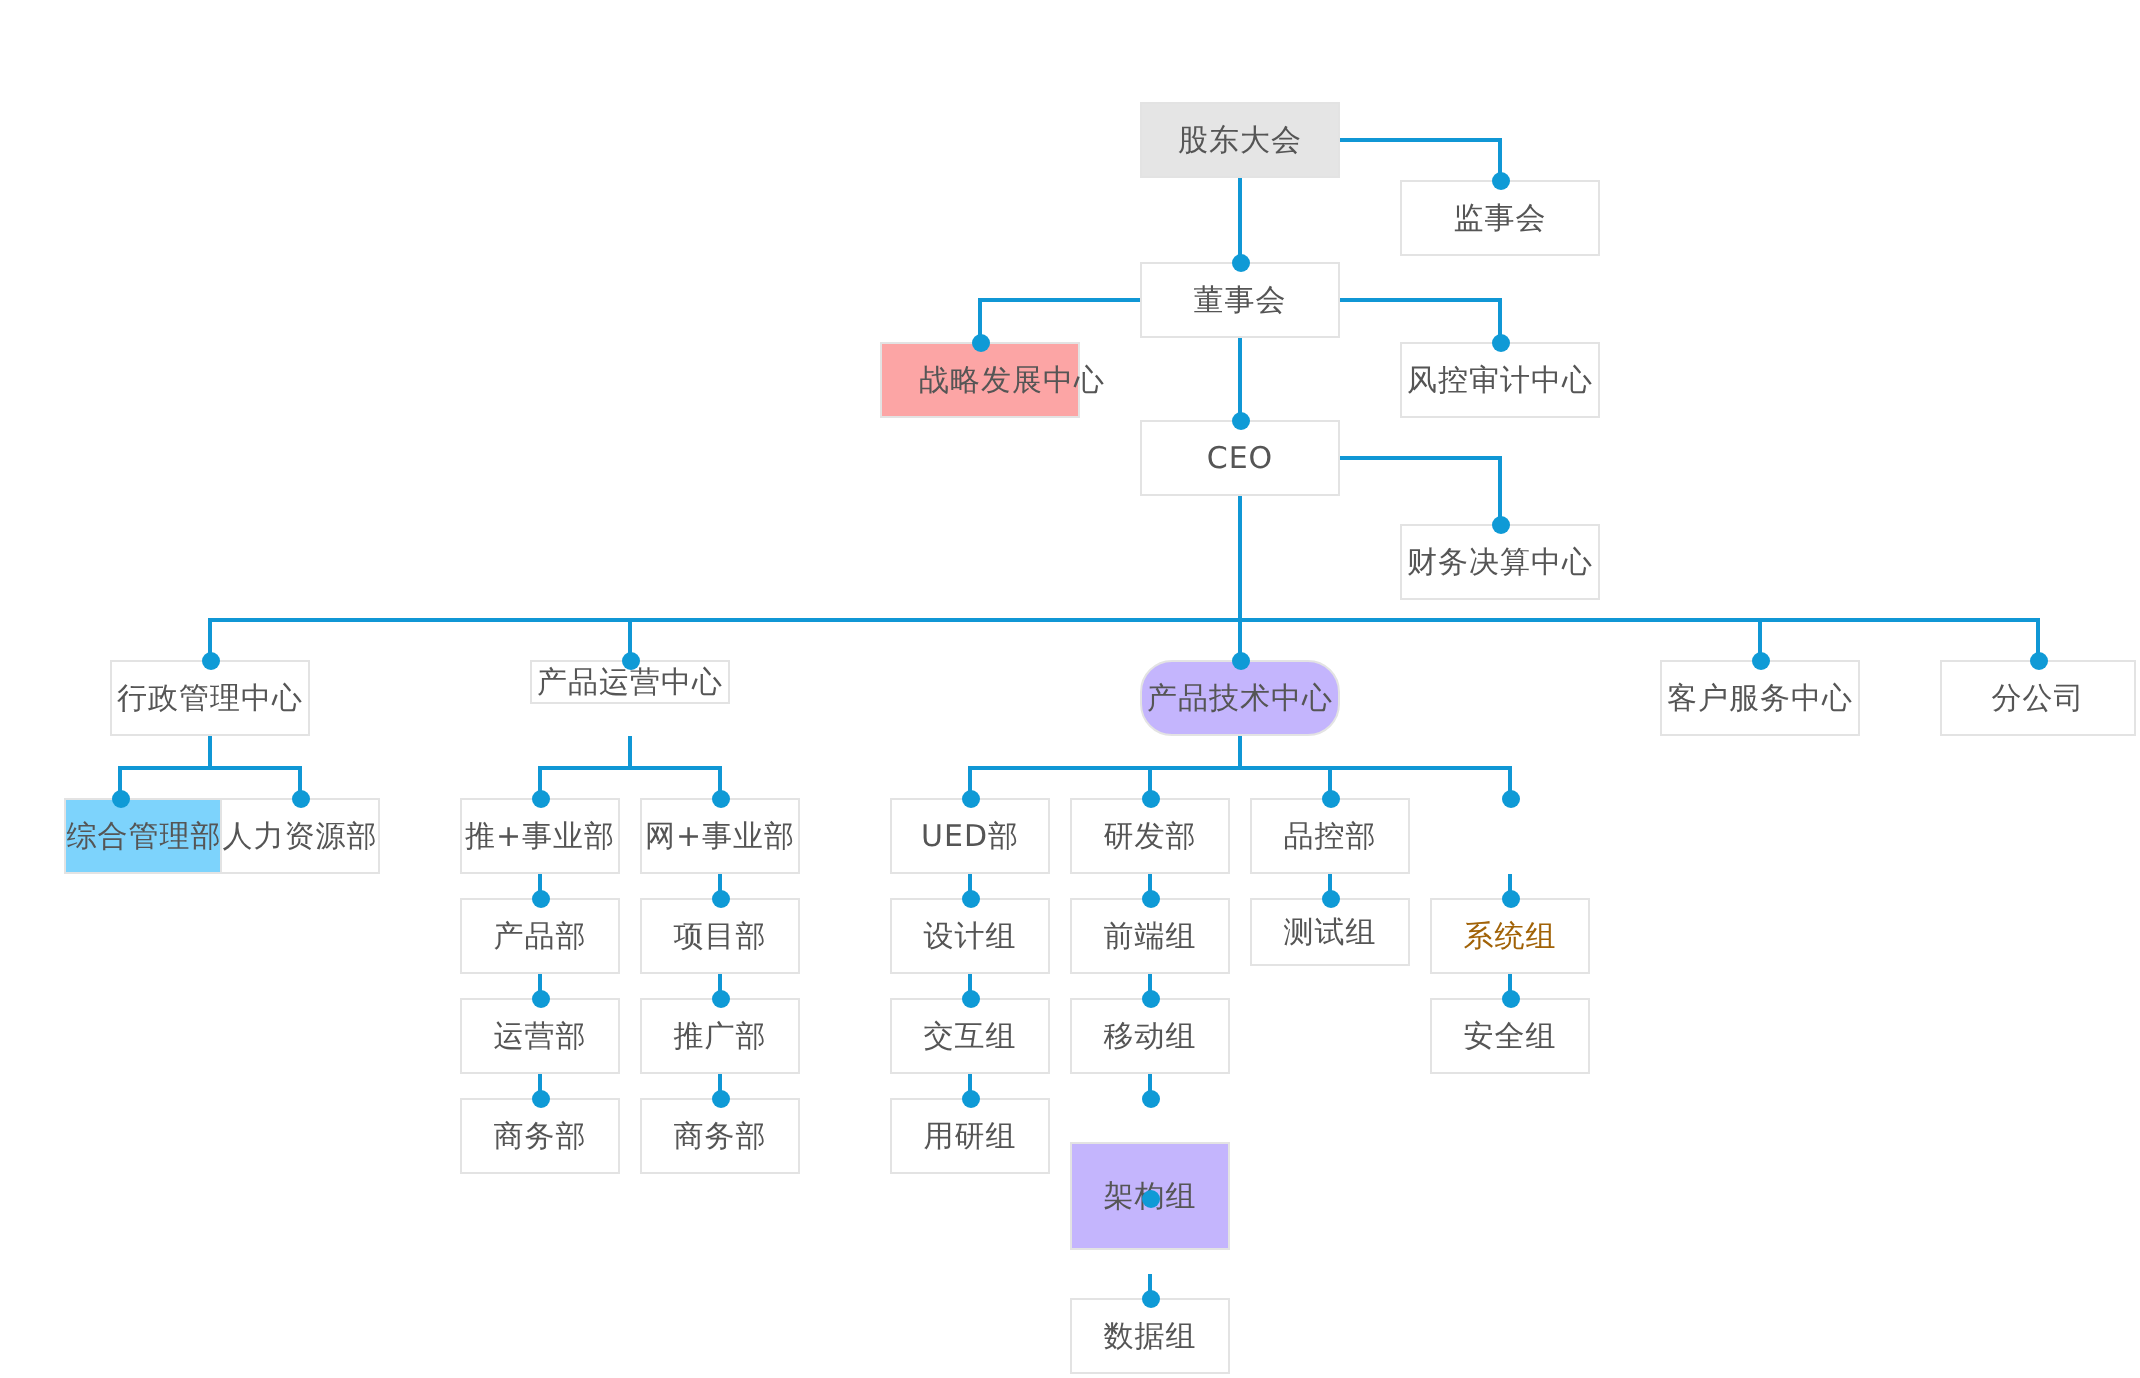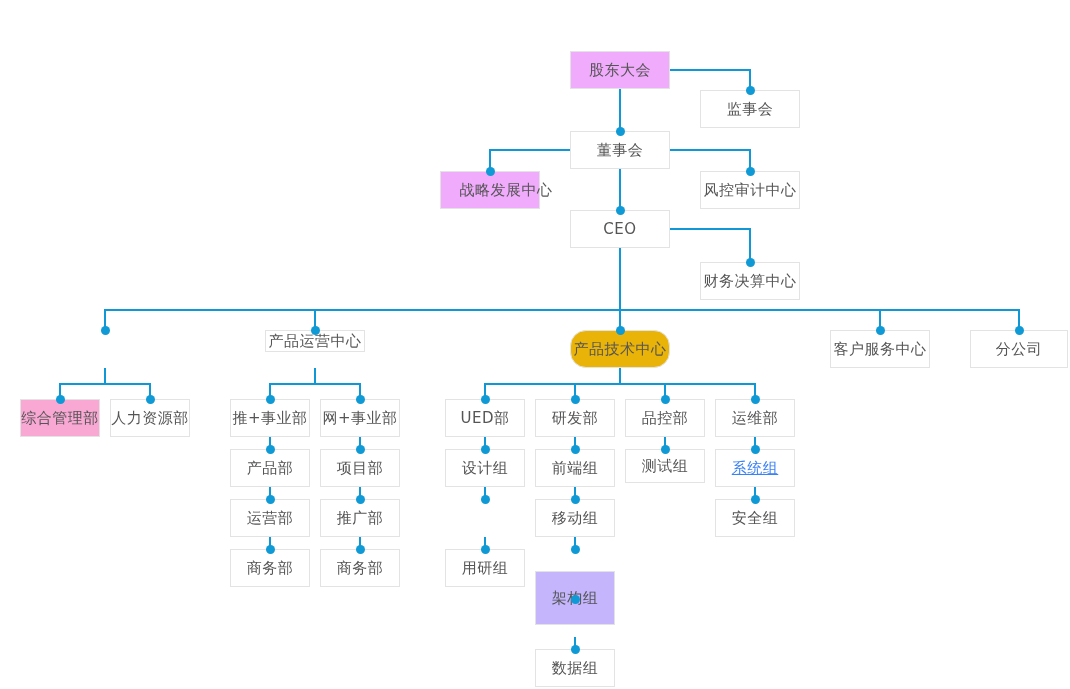--- a/index.html
+++ b/index.html
@@ -124,47 +124,48 @@
     <div class="seg" style="left: 574.25px; top: 587px; width: 1.5px; height: 12px; background: rgb(16, 151, 213);"></div>
     <div class="dot" style="left: 570.5px; top: 594.5px; background: rgb(15, 154, 214);"></div>
     <div class="seg" style="left: 574.25px; top: 637px; width: 1.5px; height: 12px; background: rgb(16, 151, 213);"></div>
     <div class="dot" style="left: 570.5px; top: 644.5px; background: rgb(15, 154, 214);"></div>
     <div class="seg" style="left: 664.25px; top: 437px; width: 1.5px; height: 12px; background: rgb(16, 151, 213);"></div>
     <div class="dot" style="left: 660.5px; top: 444.5px; background: rgb(15, 154, 214);"></div>
     <div class="seg" style="left: 754.25px; top: 437px; width: 1.5px; height: 12px; background: rgb(16, 151, 213);"></div>
     <div class="dot" style="left: 750.5px; top: 444.5px; background: rgb(15, 154, 214);"></div>
     <div class="seg" style="left: 754.25px; top: 487px; width: 1.5px; height: 12px; background: rgb(16, 151, 213);"></div>
     <div class="dot" style="left: 750.5px; top: 494.5px; background: rgb(15, 154, 214);"></div>
-    <div class="node" style="left: 570px; top: 51px; width: 100px; height: 38px; border-color: rgb(227, 227, 227); background: #f0abfc; color: rgb(85, 85, 85);">股东大会</div>
+    <div class="node" style="left: 570px; top: 51px; width: 100px; height: 38px; border-color: rgb(227, 227, 227); background: #e5e5e5; color: rgb(85, 85, 85);">股东大会</div>
     <div class="node" style="left: 700px; top: 90px; width: 100px; height: 38px; border-color: rgb(227, 227, 227); background: rgb(255, 255, 255); color: rgb(85, 85, 85);">监事会</div>
     <div class="node" style="left: 570px; top: 131px; width: 100px; height: 38px; border-color: rgb(227, 227, 227); background: rgb(255, 255, 255); color: rgb(85, 85, 85);">董事会</div>
-    <div class="node" style="left: 440px; top: 171px; width: 100px; height: 38px; border-color: rgb(227, 227, 227); background: #f0abfc; color: rgb(85, 85, 85); padding-left: 32px;">战略发展中心</div>
+    <div class="node" style="left: 440px; top: 171px; width: 100px; height: 38px; border-color: rgb(227, 227, 227); background: #fca5a5; color: rgb(85, 85, 85); padding-left: 32px;">战略发展中心</div>
     <div class="node" style="left: 700px; top: 171px; width: 100px; height: 38px; border-color: rgb(227, 227, 227); background: rgb(255, 255, 255); color: rgb(85, 85, 85);">风控审计中心</div>
     <div class="node" style="left: 570px; top: 210px; width: 100px; height: 38px; border-color: rgb(227, 227, 227); background: rgb(255, 255, 255); color: rgb(85, 85, 85);">CEO</div>
     <div class="node" style="left: 700px; top: 262px; width: 100px; height: 38px; border-color: rgb(227, 227, 227); background: rgb(255, 255, 255); color: rgb(85, 85, 85);">财务决算中心</div>
+    <div class="node" style="left: 55px; top: 330px; width: 100px; height: 38px; border-color: rgb(227, 227, 227); background: rgb(255, 255, 255); color: rgb(85, 85, 85);">行政管理中心</div>
     <div class="node" style="left: 265px; top: 330px; width: 100px; height: 22px; border-color: rgb(227, 227, 227); background: rgb(255, 255, 255); color: rgb(85, 85, 85);">产品运营中心</div>
-    <div class="node" style="left: 570px; top: 330px; width: 100px; height: 38px; border-color: rgb(227, 227, 227); background: #eab308; color: rgb(85, 85, 85); border-radius: 16px;">产品技术中心</div>
+    <div class="node" style="left: 570px; top: 330px; width: 100px; height: 38px; border-color: rgb(227, 227, 227); background: #c4b5fd; color: rgb(85, 85, 85); border-radius: 16px;">产品技术中心</div>
     <div class="node" style="left: 830px; top: 330px; width: 100px; height: 38px; border-color: rgb(227, 227, 227); background: rgb(255, 255, 255); color: rgb(85, 85, 85);">客户服务中心</div>
     <div class="node" style="left: 970px; top: 330px; width: 98px; height: 38px; border-color: rgb(227, 227, 227); background: rgb(255, 255, 255); color: rgb(85, 85, 85);">分公司</div>
-    <div class="node" style="left: 20px; top: 399px; width: 80px; height: 38px; border-color: rgb(227, 227, 227); background: #f9a8d4; color: rgb(85, 85, 85);">综合管理部</div>
+    <div class="node" style="left: 32px; top: 399px; width: 80px; height: 38px; border-color: rgb(227, 227, 227); background: #7dd3fc; color: rgb(85, 85, 85);">综合管理部</div>
     <div class="node" style="left: 110px; top: 399px; width: 80px; height: 38px; border-color: rgb(227, 227, 227); background: rgb(255, 255, 255); color: rgb(85, 85, 85);">人力资源部</div>
     <div class="node" style="left: 230px; top: 399px; width: 80px; height: 38px; border-color: rgb(227, 227, 227); background: rgb(255, 255, 255); color: rgb(85, 85, 85);">推+事业部</div>
     <div class="node" style="left: 320px; top: 399px; width: 80px; height: 38px; border-color: rgb(227, 227, 227); background: rgb(255, 255, 255); color: rgb(85, 85, 85);">网+事业部</div>
     <div class="node" style="left: 445px; top: 399px; width: 80px; height: 38px; border-color: rgb(227, 227, 227); background: rgb(255, 255, 255); color: rgb(85, 85, 85);">UED部</div>
     <div class="node" style="left: 535px; top: 399px; width: 80px; height: 38px; border-color: rgb(227, 227, 227); background: rgb(255, 255, 255); color: rgb(85, 85, 85);">研发部</div>
     <div class="node" style="left: 625px; top: 399px; width: 80px; height: 38px; border-color: rgb(227, 227, 227); background: rgb(255, 255, 255); color: rgb(85, 85, 85);">品控部</div>
-    <div class="node" style="left: 715px; top: 399px; width: 80px; height: 38px; border-color: rgb(227, 227, 227); background: rgb(255, 255, 255); color: rgb(85, 85, 85);">运维部</div>
     <div class="node" style="left: 230px; top: 449px; width: 80px; height: 38px; border-color: rgb(227, 227, 227); background: rgb(255, 255, 255); color: rgb(85, 85, 85);">产品部</div>
     <div class="node" style="left: 230px; top: 499px; width: 80px; height: 38px; border-color: rgb(227, 227, 227); background: rgb(255, 255, 255); color: rgb(85, 85, 85);">运营部</div>
     <div class="node" style="left: 230px; top: 549px; width: 80px; height: 38px; border-color: rgb(227, 227, 227); background: rgb(255, 255, 255); color: rgb(85, 85, 85);">商务部</div>
     <div class="node" style="left: 320px; top: 449px; width: 80px; height: 38px; border-color: rgb(227, 227, 227); background: rgb(255, 255, 255); color: rgb(85, 85, 85);">项目部</div>
     <div class="node" style="left: 320px; top: 499px; width: 80px; height: 38px; border-color: rgb(227, 227, 227); background: rgb(255, 255, 255); color: rgb(85, 85, 85);">推广部</div>
     <div class="node" style="left: 320px; top: 549px; width: 80px; height: 38px; border-color: rgb(227, 227, 227); background: rgb(255, 255, 255); color: rgb(85, 85, 85);">商务部</div>
     <div class="node" style="left: 445px; top: 449px; width: 80px; height: 38px; border-color: rgb(227, 227, 227); background: rgb(255, 255, 255); color: rgb(85, 85, 85);">设计组</div>
+    <div class="node" style="left: 445px; top: 499px; width: 80px; height: 38px; border-color: rgb(227, 227, 227); background: rgb(255, 255, 255); color: rgb(85, 85, 85);">交互组</div>
     <div class="node" style="left: 445px; top: 549px; width: 80px; height: 38px; border-color: rgb(227, 227, 227); background: rgb(255, 255, 255); color: rgb(85, 85, 85);">用研组</div>
     <div class="node" style="left: 535px; top: 449px; width: 80px; height: 38px; border-color: rgb(227, 227, 227); background: rgb(255, 255, 255); color: rgb(85, 85, 85); text-align: right;">前端组</div>
     <div class="node" style="left: 535px; top: 499px; width: 80px; height: 38px; border-color: rgb(227, 227, 227); background: rgb(255, 255, 255); color: rgb(85, 85, 85);">移动组</div>
     <div class="node" style="left: 535px; top: 571px; width: 80px; height: 54px; border-color: rgb(227, 227, 227); background: #c4b5fd; color: rgb(85, 85, 85);">架构组</div>
     <div class="node" style="left: 535px; top: 649px; width: 80px; height: 38px; border-color: rgb(227, 227, 227); background: rgb(255, 255, 255); color: rgb(85, 85, 85);">数据组</div>
     <div class="node" style="left: 625px; top: 449px; width: 80px; height: 34px; border-color: rgb(227, 227, 227); background: rgb(255, 255, 255); color: rgb(85, 85, 85);">测试组</div>
-    <div class="node" style="left: 715px; top: 449px; width: 80px; height: 38px; border-color: rgb(227, 227, 227); background: rgb(255, 255, 255); color: #3b82f6; text-decoration: underline;">系统组</div>
+    <div class="node" style="left: 715px; top: 449px; width: 80px; height: 38px; border-color: rgb(227, 227, 227); background: rgb(255, 255, 255); color: #a16207;">系统组</div>
     <div class="node" style="left: 715px; top: 499px; width: 80px; height: 38px; border-color: rgb(227, 227, 227); background: rgb(255, 255, 255); color: rgb(85, 85, 85);">安全组</div>
   </div>
 
 </body></html>

